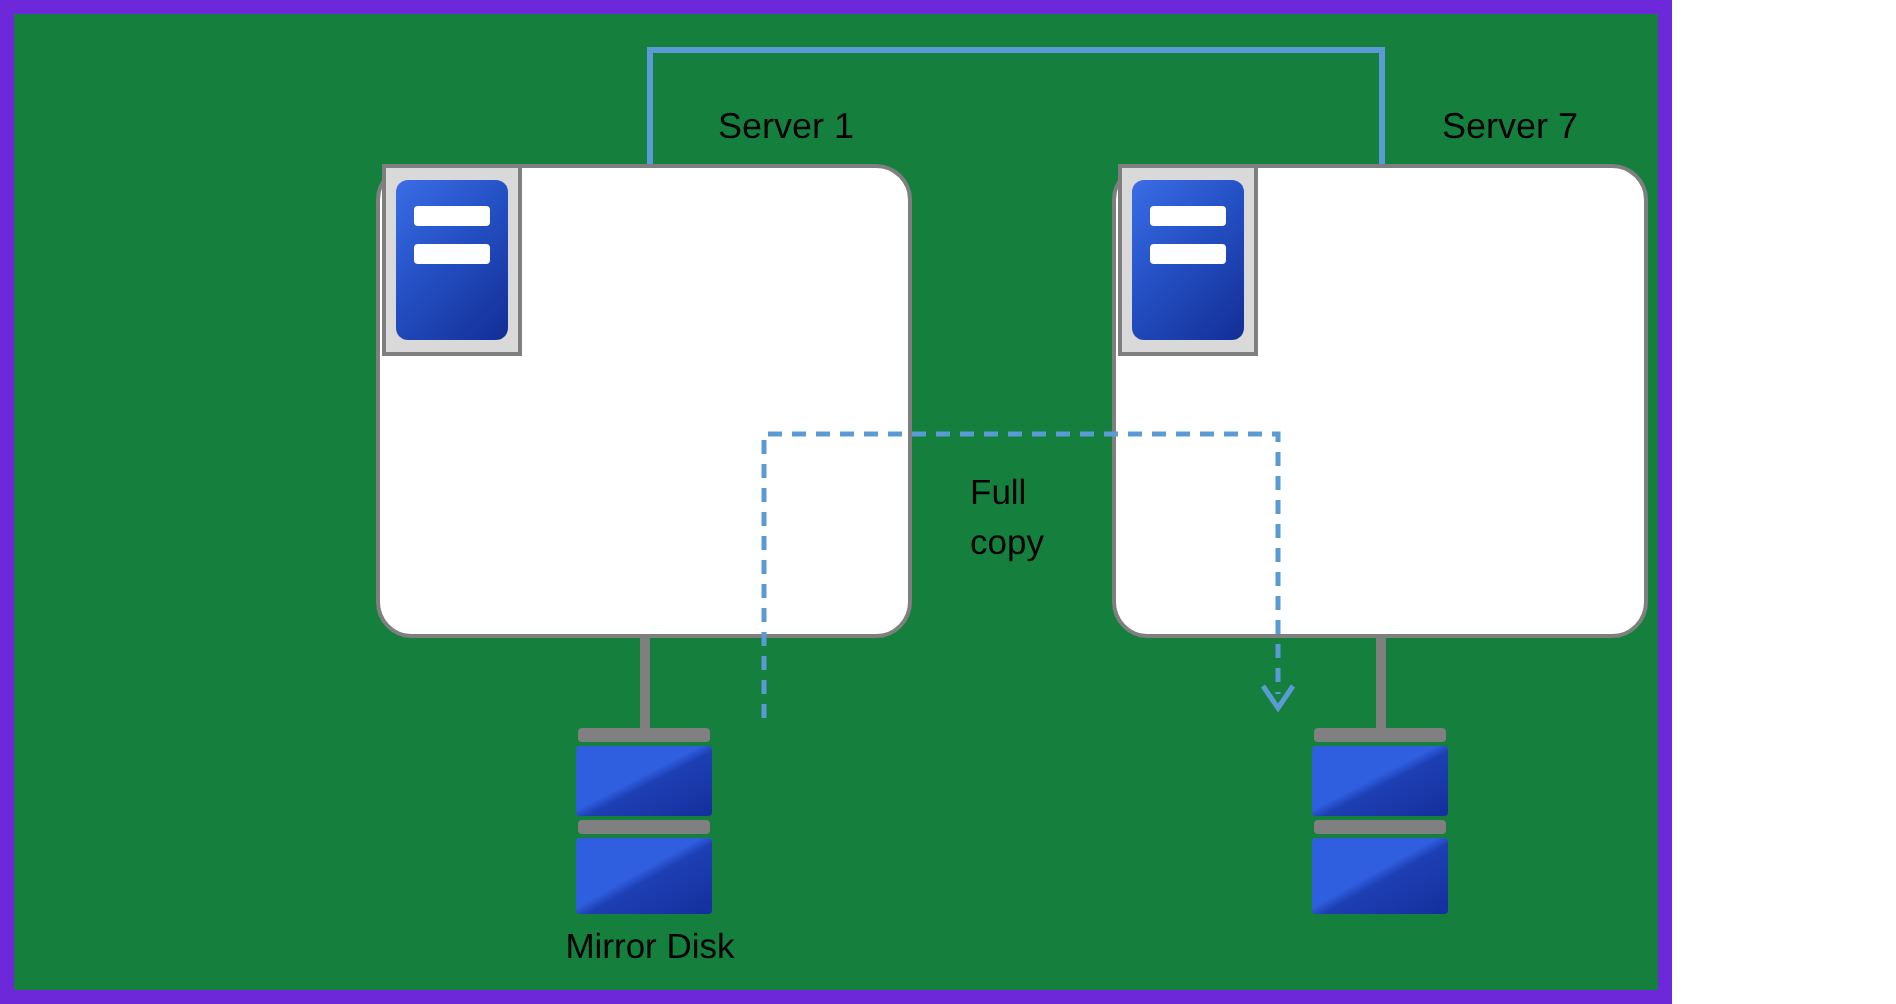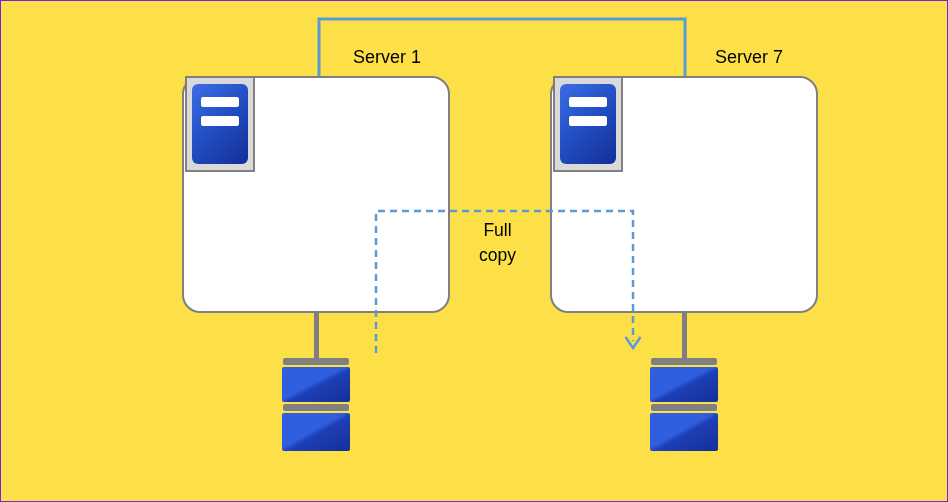--- a/index.html
+++ b/index.html
@@ -3,25 +3,25 @@
 <meta charset="utf-8">
 <style>
   html, body {
     margin: 0;
     padding: 0;
     background: #ffffff;
     font-family: "Liberation Sans", sans-serif;
   }
   .canvas {
     position: relative;
-    width: 948px;
+    width: 836px;
     height: 502px;
     box-sizing: border-box;
-    background: #fde047;
-    border: 1px solid #6d28d9;
+    background: #15803d;
+    border: 7px solid #6d28d9;
     overflow: hidden;
   }
   .server-box {
     position: absolute;
     top: 75px;
     width: 268px;
     height: 237px;
     background: #ffffff;
     border: 2px solid #7f7f7f;
     border-radius: 18px;
@@ -100,26 +100,25 @@
   .disk-block {
     height: 35px;
     border-radius: 2px;
     background: linear-gradient(to bottom right, #2f5ede 46%, #1d3fb4 54%, #152f9c 100%);
   }
   .disk-block.tall { height: 38px; }
 
   .arrow-label {
     position: absolute;
     left: 478px;
-    top: 217px;
+    top: 227px;
     font-size: 17.5px;
     line-height: 25px;
     color: #000000;
     white-space: pre-line;
-    text-align: center;
   }
   .mirror-label {
     position: absolute;
     left: 256px;
     top: 456px;
     width: 124px;
     text-align: center;
     font-size: 17.5px;
     color: #000000;
   }
@@ -166,20 +165,21 @@
   </div>
   <div class="disk disk2">
     <div class="disk-bar"></div>
     <div class="disk-block"></div>
     <div class="disk-bar"></div>
     <div class="disk-block tall"></div>
   </div>
 
   <div class="arrow-label">Full
 copy</div>
+  <div class="mirror-label">Mirror Disk</div>
 
   <svg class="lines" width="948" height="502" viewBox="0 0 948 502">
     <path d="M318 75 L318 18 L684 18 L684 75" fill="none" stroke="#5b9bd5" stroke-width="3"></path>
     <path d="M375 352 L375 210 L632 210 L632 340" fill="none" stroke="#5b9bd5" stroke-width="2.5" stroke-dasharray="7 5"></path>
     <path d="M624.5 336 L632 347 L639.5 336" fill="none" stroke="#5b9bd5" stroke-width="2.5"></path>
   </svg>
 
 </div>
 
 </body></html>

